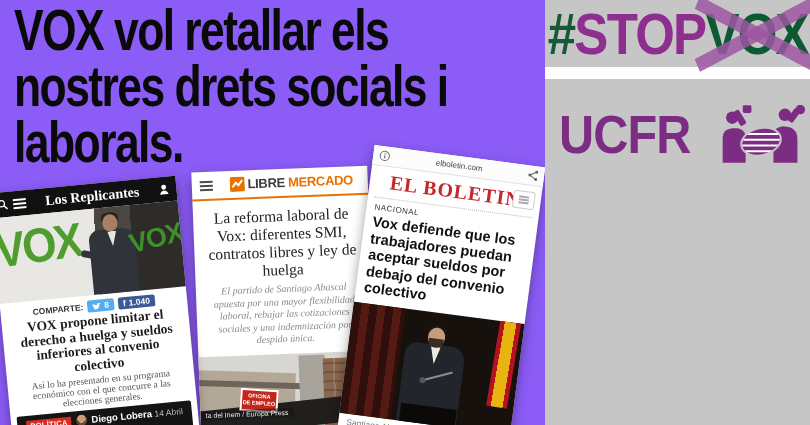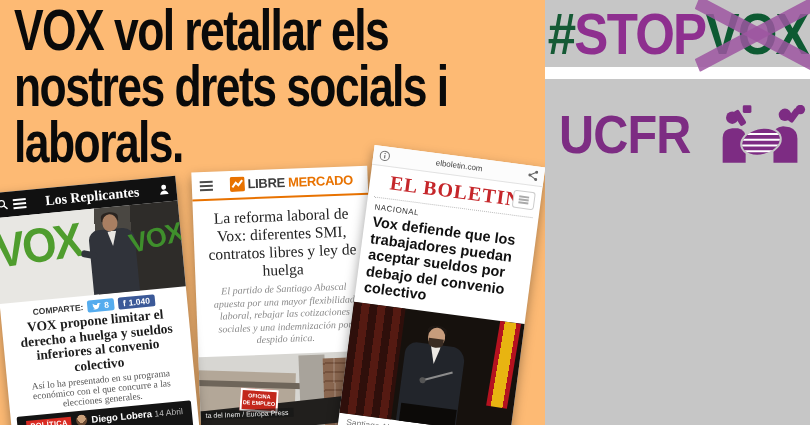--- a/index.html
+++ b/index.html
@@ -1,16 +1,16 @@
 <!DOCTYPE html>
 <html><head>
 <meta charset="utf-8">
 <style>
   html,body{margin:0;padding:0;background:#888;}
-  .poster{position:relative;width:810px;height:425px;background:#fdba74;overflow:hidden;
+  .poster{position:relative;width:810px;height:425px;background:#8b5cf6;overflow:hidden;
           font-family:"Liberation Sans",sans-serif;}
 
   
   .headline{position:absolute;left:14px;top:2px;color:#0a0a0a;font-weight:900;
             font-size:57px;line-height:56px;letter-spacing:-2px;
             transform:scaleX(.78);transform-origin:0 0;white-space:nowrap;}
 
   
   .card{position:absolute;background:#fff;box-shadow:0 5px 12px rgba(0,0,0,.38);}
 

